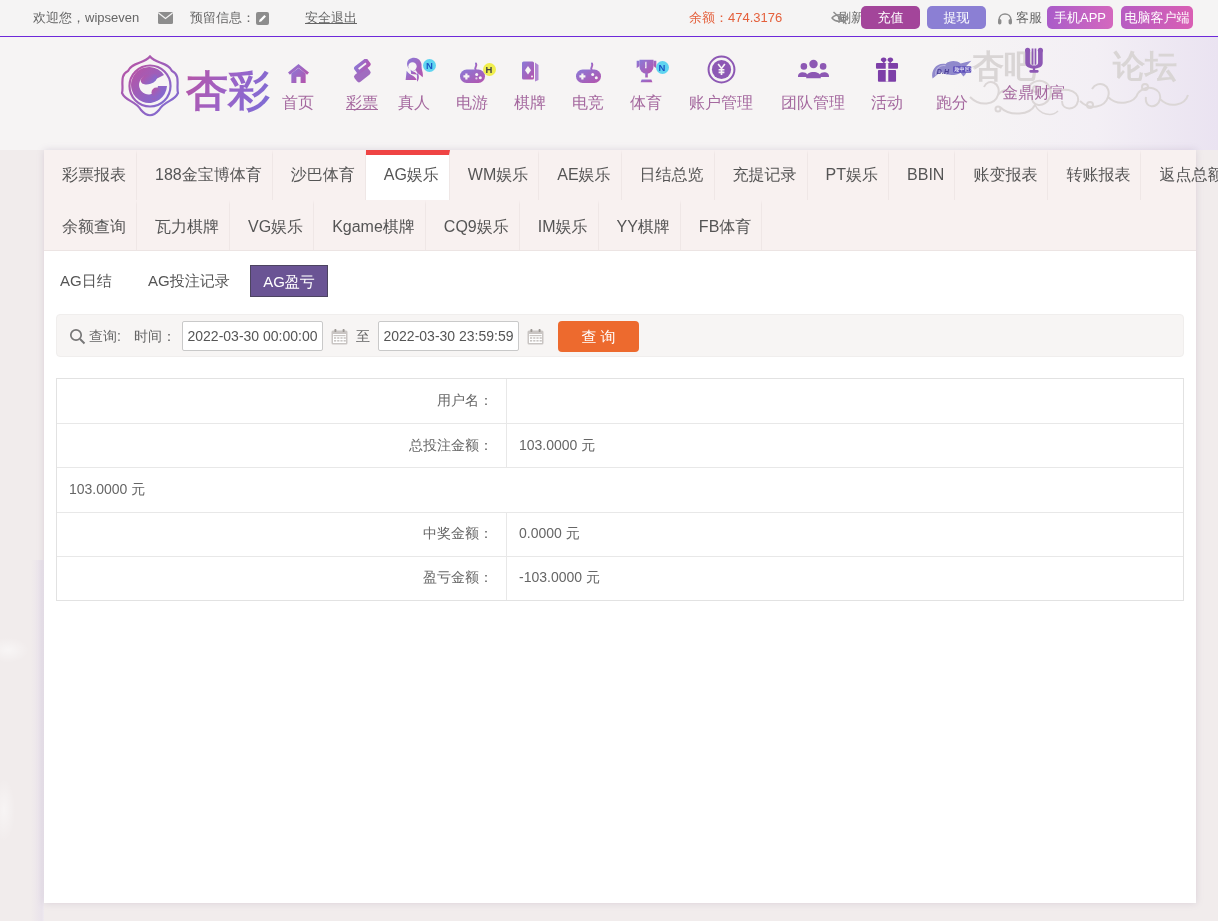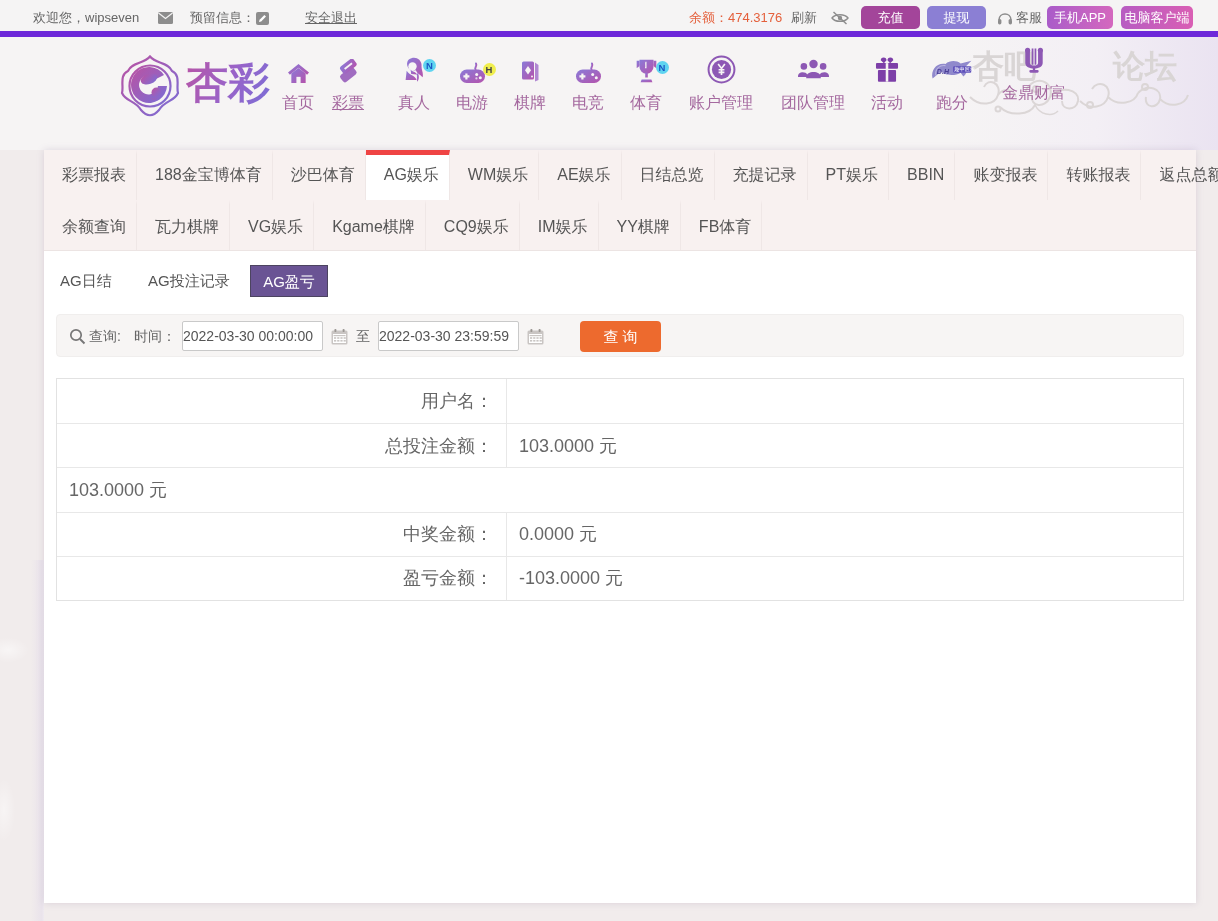--- a/index.html
+++ b/index.html
@@ -7,30 +7,30 @@
 body { font-family:"Liberation Sans",sans-serif; background:#f1ecec; position:relative; }
 
 .bgdeco { position:absolute; left:0; top:560px; width:44px; height:361px;
   background:
     radial-gradient(ellipse 30px 18px at 8px 90px, rgba(255,255,255,.5), rgba(255,255,255,0) 70%),
     radial-gradient(ellipse 16px 45px at 4px 250px, rgba(255,255,255,.45), rgba(255,255,255,0) 70%),
     linear-gradient(90deg, rgba(241,236,236,0) 70%, rgba(226,218,234,.5) 95%, rgba(238,233,240,.8) 100%);
 }
 
 .topbar { position:absolute; left:0; top:0; width:1218px; height:37px;
-  background:#f5f4f4; border-bottom:6px solid #6d28d9; font-size:13px; color:#666; }
+  background:#f5f4f4; border-bottom:1px solid #6d28d9; font-size:13px; color:#666; }
 .tb { position:absolute; top:0; height:36px; display:flex; align-items:center; white-space:nowrap; }
 .tb-btn { display:inline-block; height:23px; line-height:23px; border-radius:5px;
   color:#fff; font-size:13px; text-align:center; position:absolute; top:6px; }
 .balance { color:#e4603c; }
 
 
 .header { position:absolute; left:0; top:37px; width:1218px; height:113px;
   background:linear-gradient(90deg,#f6f4f4 0%,#f6f4f4 78%,#f3eff5 90%,#eae3f1 100%); }
-.logo { position:absolute; left:120px; top:18px; display:flex; align-items:flex-start; }
+.logo { position:absolute; left:120px; top:18px; display:flex; align-items:flex-end; }
 .logo-txt { font-size:42px; font-weight:bold; margin-left:6px; letter-spacing:0px;
   background:linear-gradient(115deg,#b954a4 0%,#9a63c8 50%,#7a6ed6 100%);
   -webkit-background-clip:text; background-clip:text; color:transparent;
   font-family:"Liberation Sans",sans-serif; }
 .nav-item { position:absolute; text-align:center; color:#a5699f; font-size:16px; }
 .nav-item .ic { height:34px; display:flex; align-items:flex-end; justify-content:center; }
 .nav-item .lb { margin-top:5px; white-space:nowrap; }
 .badge { position:absolute; width:13px; height:13px; border-radius:50%;
   font-size:9.5px; font-weight:bold; line-height:13px; text-align:center; }
 .badge.n { background:#5fd4f0; color:#1a56c4; top:3px; right:-9px; }
@@ -58,27 +58,27 @@
 
 
 .stab { position:absolute; font-size:15px; color:#555; }
 .stab.act { background:#6a5494; color:#fff; border:1px solid #4c4460; text-align:center; }
 
 
 .qbar { position:absolute; left:12px; top:164px; width:1128px; height:43px; background:#f7f5f4;
   border:1px solid #f0eeed; border-radius:4px; font-size:14px; color:#666; }
 .q { position:absolute; top:0; height:43px; display:flex; align-items:center; white-space:nowrap; }
 .inp { position:absolute; top:6px; width:141px; height:30px; border:1px solid #c9c9c9; border-radius:2px;
-  background:#fff; font-size:14px; color:#555; text-align:left; line-height:28px; }
+  background:#fff; font-size:14px; color:#555; text-align:center; line-height:28px; }
 .qbtn { position:absolute; left:501px; top:6px; width:81px; height:31px; background:#ed6a2e; color:#fff;
-  border-radius:4px; font-size:15px; text-align:center; line-height:31px;margin-left:22px; }
+  border-radius:4px; font-size:15px; text-align:center; line-height:31px; }
 
 
 .tbl { position:absolute; left:12px; top:228px; width:1128px; border:1px solid #e2e2e2; background:#fff; }
-.trow { display:flex; height:44.2px; border-top:1px solid #e8e8e8; font-size:18px; color:#666; }
+.trow { display:flex; height:44.2px; border-top:1px solid #e8e8e8; font-size:14px; color:#666; }
 .trow:first-child { border-top:none; }
 .tl { width:450px; border-right:1px solid #e8e8e8; padding-right:13px;
   display:flex; align-items:center; justify-content:flex-end; }
 .tv { flex:1; padding-left:12px; display:flex; align-items:center; }
 </style>
 </head>
 <body>
 <svg width="0" height="0" style="position:absolute">
     <defs>
 <linearGradient id="ig" x1="0" y1="0" x2="1" y2="1">
@@ -100,21 +100,21 @@
   <span class="tb" style="left:190px;">预留信息：</span>
   <span class="tb" style="left:256px;">
       <svg width="13" height="13" viewBox="0 0 13 13">
         <rect width="13" height="13" rx="2" fill="#8d8d8d"></rect>
         <path d="M3 10 L3.6 7.8 L8.4 3 L10 4.6 L5.2 9.4 Z" fill="#fff"></path>
       </svg>
     </span>
   <span class="tb" style="left:305px; text-decoration:underline;">安全退出</span>
 
   <span class="tb balance" style="left:689px;">余额：474.3176</span>
-  <span class="tb" style="left:791px;">刷新</span>
+  <span class="tb" style="left:838px;">刷新</span>
   <span class="tb" style="left:831px;">
       <svg width="18" height="14" viewBox="0 0 18 14">
         <path d="M1 7 C4 2.6 14 2.6 17 7 C14 11.4 4 11.4 1 7 Z" fill="none" stroke="#8d8d8d" stroke-width="1.4"></path>
         <circle cx="9" cy="7" r="2.2" fill="#8d8d8d"></circle>
         <path d="M2.5 1 L15.5 13" stroke="#8d8d8d" stroke-width="1.5"></path>
       </svg>
     </span>
   <span class="tb-btn" style="left:861px; width:59px; background:#a3459a;">充值</span>
   <span class="tb-btn" style="left:927px; width:59px; background:#8b7fd4;">提现</span>
   <span class="tb" style="left:997px;">
@@ -163,21 +163,21 @@
       <div class="nav-item" style="width: 64px; left: 266px; top: 17px;">
         <div class="ic">
           <span style="position:relative"><svg width="23" height="21" viewBox="0 0 24 22" fill="url(#ig)">
               <path d="M12 1 L23 10 L21 12.2 L12 5 L3 12.2 L1 10 Z"></path>
               <path d="M4.5 11 L12 5.2 L19.5 11 L19.5 21 L4.5 21 Z"></path>
               <rect x="9.8" y="14.5" width="4.4" height="6.5" fill="#f6f4f4"></rect>
             </svg></span>
         </div>
         <div class="lb">首页</div>
       </div>
-      <div class="nav-item" style="width: 64px; left: 316px; top: 17px; text-decoration: underline;">
+      <div class="nav-item" style="width: 64px; left: 330px; top: 17px; text-decoration: underline;">
         <div class="ic">
           <span style="position:relative"><svg width="27" height="25" viewBox="0 0 26 24">
               <g transform="rotate(-38 13 12)">
                 <rect x="3" y="10" width="16" height="8.6" rx="2.4" fill="#a06cc0"></rect>
                 <rect x="8" y="3.6" width="16" height="8.6" rx="2.4" fill="url(#ig)"></rect>
                 <rect x="11.5" y="7" width="9" height="1.8" fill="#f6f4f4"></rect>
               </g>
             </svg></span>
         </div>
         <div class="lb">彩票</div>

